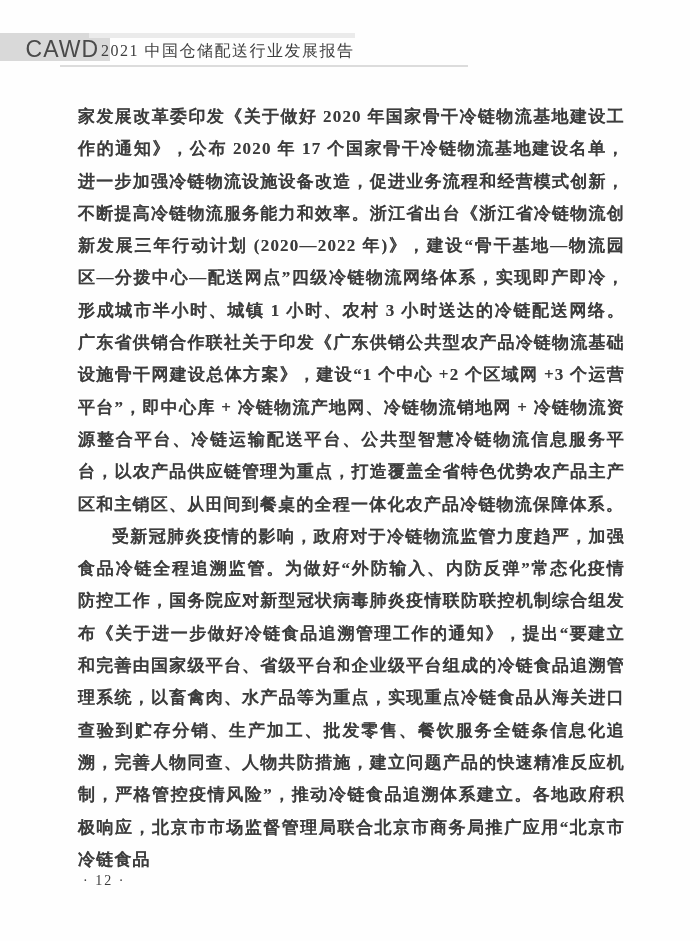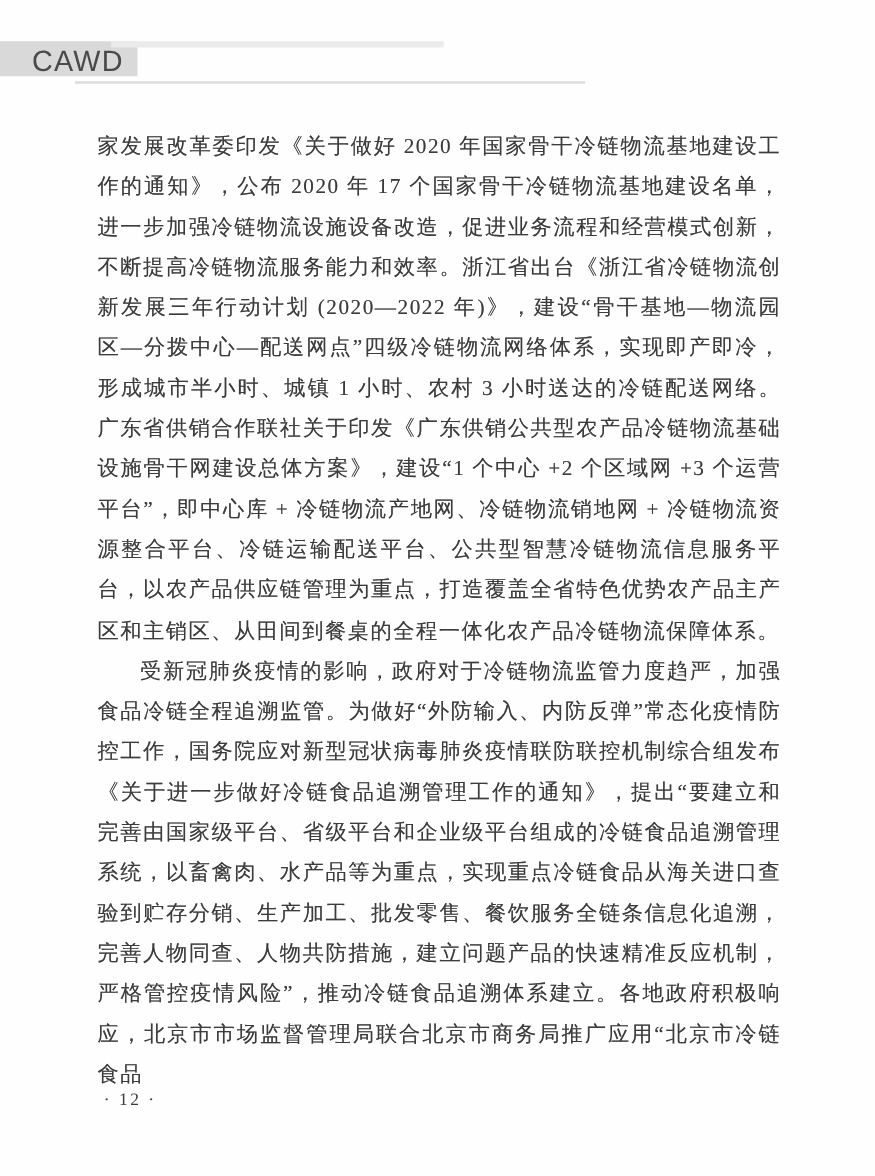--- a/index.html
+++ b/index.html
@@ -67,20 +67,21 @@
   .body-text {
     position: absolute;
     left: 78px; top: 101px;
     width: 547px;
     font-size: 17px;
     line-height: 32.3px;
     letter-spacing: 1.2px;
     text-align: justify;
     color: var(--text_color);
     text-shadow: 0 0 0.5px rgba(70,70,70,0.55);
+    font-weight: bold;
   }
   .body-text p.para { margin: 0; }
   .body-text p.para.indent { text-indent: 2em; }
   
   .page-number {
     position: absolute;
     left: 83px; top: 873px;
     font-size: 14px;
     letter-spacing: 2px;
     color: var(--text_color);
@@ -88,20 +89,21 @@
 </style>
 </head>
 <body>
 
 <div class="page">
 
   <div class="logo-box">
     <span class="logo-text">CAWD</span>
   </div>
   <div class="header-strip"></div>
+  <div class="header-title">2021 中国仓储配送行业发展报告</div>
   <div class="header-underline"></div>
 
   <div class="body-text">
       <p class="para">家发展改革委印发《关于做好 2020 年国家骨干冷链物流基地建设工作的通知》，公布 2020 年 17 个国家骨干冷链物流基地建设名单，进一步加强冷链物流设施设备改造，促进业务流程和经营模式创新，不断提高冷链物流服务能力和效率。浙江省出台《浙江省冷链物流创新发展三年行动计划 (2020—2022 年)》，建设“骨干基地—物流园区—分拨中心—配送网点”四级冷链物流网络体系，实现即产即冷，形成城市半小时、城镇 1 小时、农村 3 小时送达的冷链配送网络。广东省供销合作联社关于印发《广东供销公共型农产品冷链物流基础设施骨干网建设总体方案》，建设“1 个中心 +2 个区域网 +3 个运营平台”，即中心库 + 冷链物流产地网、冷链物流销地网 + 冷链物流资源整合平台、冷链运输配送平台、公共型智慧冷链物流信息服务平台，以农产品供应链管理为重点，打造覆盖全省特色优势农产品主产区和主销区、从田间到餐桌的全程一体化农产品冷链物流保障体系。</p>
       <p class="para indent">受新冠肺炎疫情的影响，政府对于冷链物流监管力度趋严，加强食品冷链全程追溯监管。为做好“外防输入、内防反弹”常态化疫情防控工作，国务院应对新型冠状病毒肺炎疫情联防联控机制综合组发布《关于进一步做好冷链食品追溯管理工作的通知》，提出“要建立和完善由国家级平台、省级平台和企业级平台组成的冷链食品追溯管理系统，以畜禽肉、水产品等为重点，实现重点冷链食品从海关进口查验到贮存分销、生产加工、批发零售、餐饮服务全链条信息化追溯，完善人物同查、人物共防措施，建立问题产品的快速精准反应机制，严格管控疫情风险”，推动冷链食品追溯体系建立。各地政府积极响应，北京市市场监督管理局联合北京市商务局推广应用“北京市冷链食品</p>
     </div>
 
   <div class="page-number">· 12 ·</div>
 
 </div>

